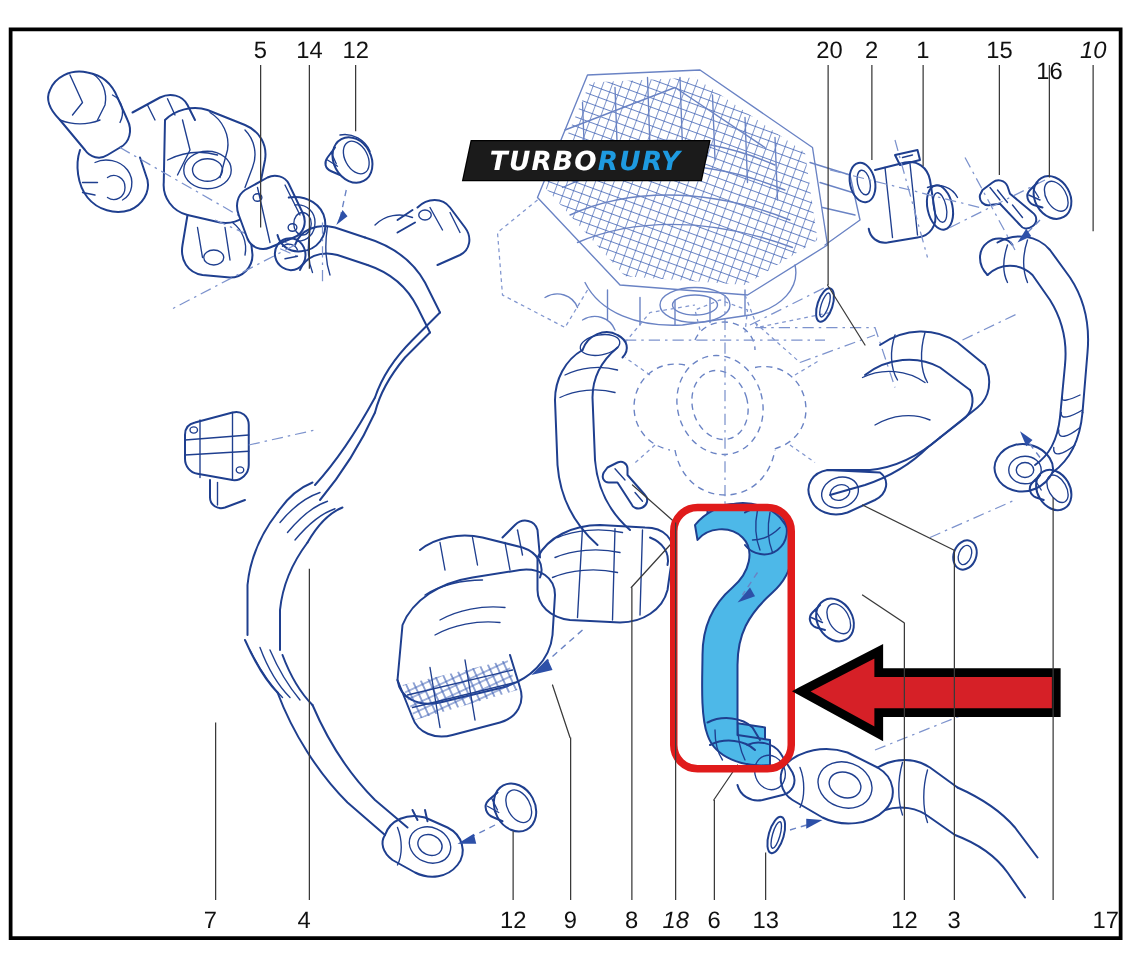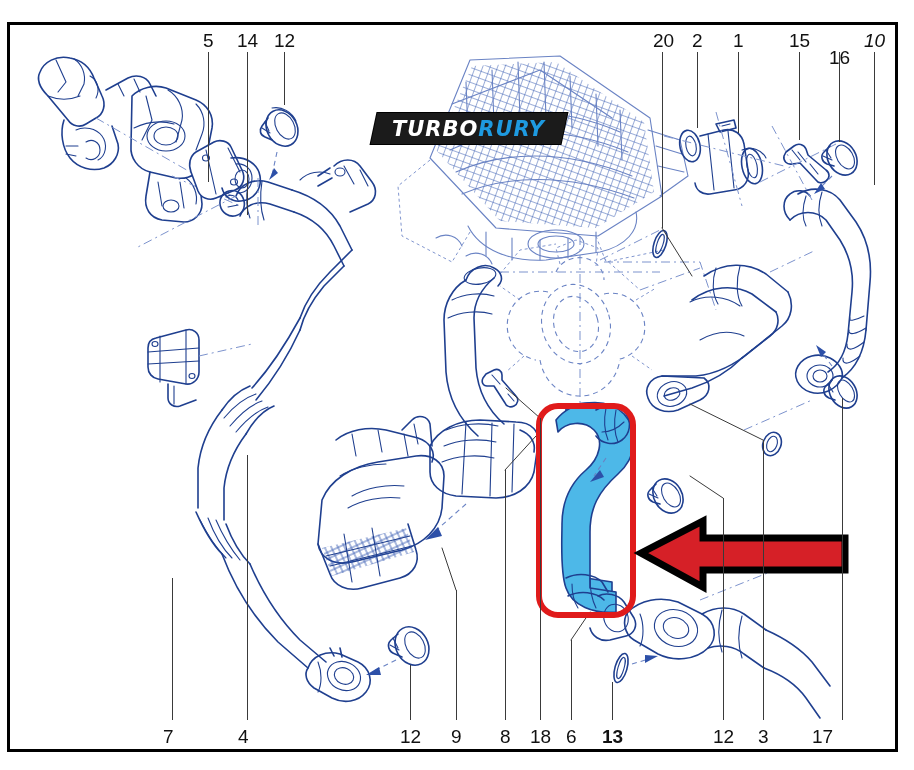--- a/index.html
+++ b/index.html
@@ -513,27 +513,27 @@
       <div class="lbl" style="left: 163px; top: 727px;">7</div>
       <div class="lead" style="left: 172px; top: 578px; height: 142px;"></div>
       <div class="lbl" style="left: 238px; top: 727px;">4</div>
       <div class="lead" style="left: 247px; top: 455px; height: 265px;"></div>
       <div class="lbl" style="left: 400px; top: 727px;">12</div>
       <div class="lead" style="left: 410px; top: 665px; height: 55px;"></div>
       <div class="lbl" style="left: 451px; top: 727px;">9</div>
       <div class="lead" style="left: 456px; top: 590px; height: 130px;"></div>
       <div class="lbl" style="left: 500px; top: 727px;">8</div>
       <div class="lead" style="left: 505px; top: 470px; height: 250px;"></div>
-      <div class="lbl" style="left: 530px; top: 727px;">18</div>
+      <div class="lbl" style="left: 530px; top: 727px; font-style: italic;">18</div>
       <div class="lead" style="left: 540px; top: 418px; height: 302px;"></div>
       <div class="lbl" style="left: 566px; top: 727px;">6</div>
       <div class="lead" style="left: 571px; top: 640px; height: 80px;"></div>
-      <div class="lbl" style="left: 602px; top: 727px; font-weight: bold;">13</div>
+      <div class="lbl" style="left: 602px; top: 727px;">13</div>
       <div class="lead" style="left: 612px; top: 682px; height: 38px;"></div>
       <div class="lbl" style="left: 713px; top: 727px;">12</div>
       <div class="lead" style="left: 723px; top: 498px; height: 222px;"></div>
       <div class="lbl" style="left: 758px; top: 727px;">3</div>
       <div class="lead" style="left: 763px; top: 440px; height: 280px;"></div>
-      <div class="lbl" style="left: 812px; top: 727px;">17</div>
+      <div class="lbl" style="left: 874px; top: 727px;">17</div>
       <div class="lead" style="left: 842px; top: 398px; height: 322px;"></div>
     </div>
 
 </div>
 
 </body></html>

